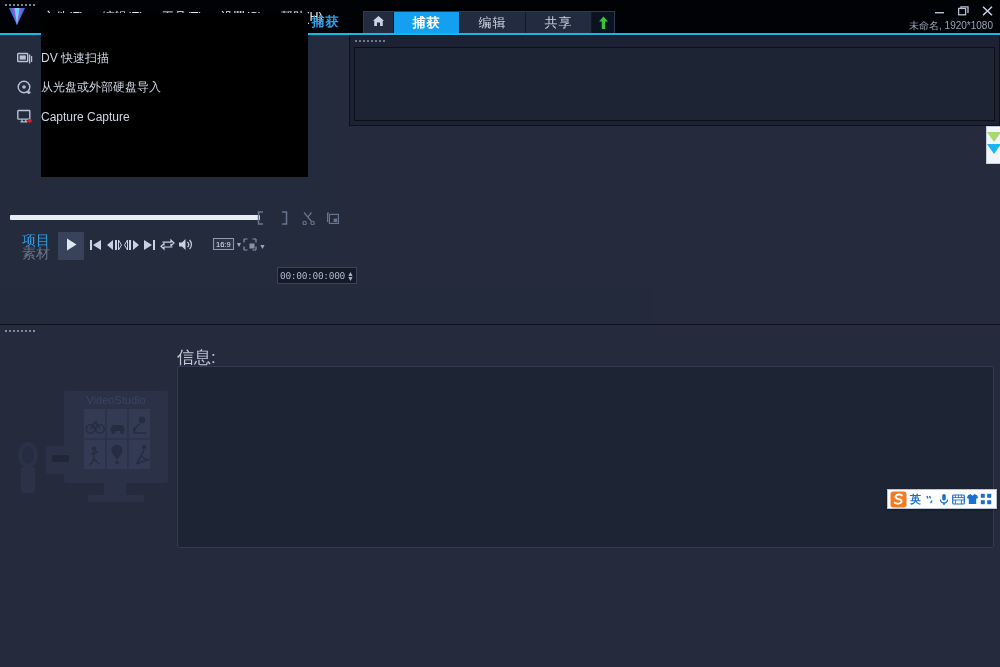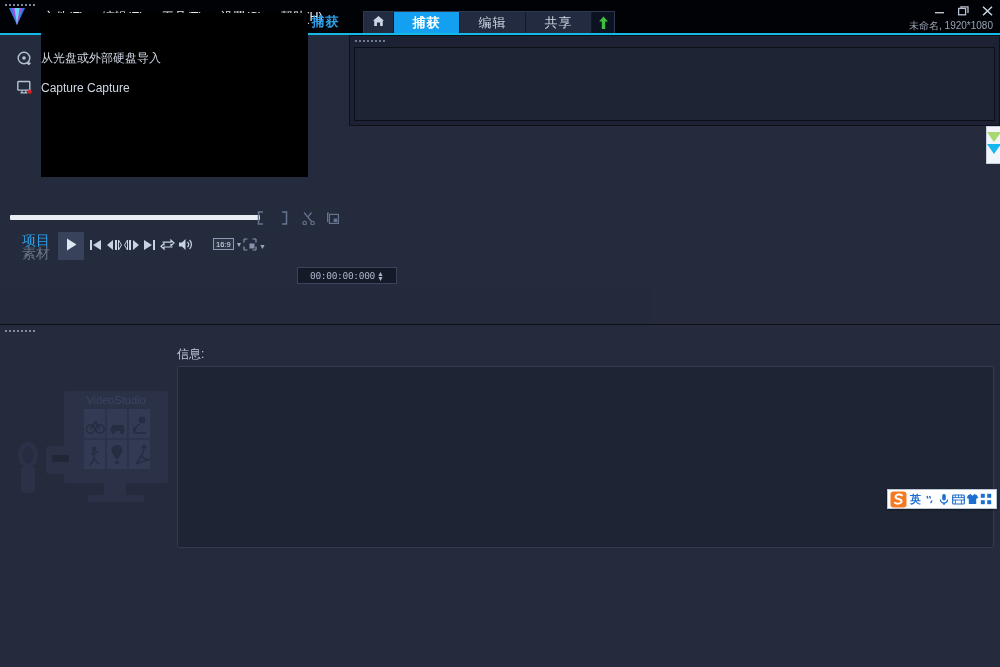--- a/index.html
+++ b/index.html
@@ -224,23 +224,22 @@
     cursor: pointer;
   }
 
   
   .timecode {
     position: absolute;
     left: 277px; top: 35px;
     display: flex; align-items: center;
     background: #141a28;
     border: 1px solid #39445c;
-    padding: 1px 12px;
+    padding: 1px 2px;
     height: 17px;
-    margin-left: 20px;
   }
   .timecode span.tc {
     font-family: "DejaVu Sans Mono", "Liberation Mono", monospace;
     font-size: 9.5px;
     color: #aab4c6;
     letter-spacing: -0.3px;
     line-height: 13px;
   }
   .spin {
     display: flex; flex-direction: column;
@@ -331,21 +330,21 @@
     left: 4px; top: 4px;
     width: 32px; height: 4px;
     background-image: radial-gradient(circle, #7e8a9e 0.8px, transparent 1px);
     background-size: 4px 4px;
     background-repeat: repeat-x;
   }
   .info-label {
     position: absolute;
     left: 177px; top: 21px;
     color: #c2cad8;
-    font-size: 12px;
+    font-size: 17px;
   }
   .info-box {
     position: absolute;
     left: 177px; top: 41px;
     width: 817px; height: 182px;
     background: #1d2433;
     border: 1px solid #323b52;
     border-radius: 2px;
   }
 
@@ -588,20 +587,31 @@
   </div>
 
   <div id="capture-panel">
     <div class="grip"></div>
 
     <div class="capture-title">捕获</div>
 
     <div class="cap-list">
 
 
+      <div class="cap-item">
+        <span class="cap-ico">
+          <svg width="16" height="14" viewBox="0 0 16 14">
+            <rect x="0.7" y="1.5" width="10" height="8" rx="0.6" fill="none" stroke="#b6c1d3" stroke-width="1.4"></rect>
+            <rect x="2.6" y="3.4" width="6.2" height="4.2" fill="#b6c1d3"></rect>
+            <path d="M12.6 2.5 L12.6 11.5" stroke="#b6c1d3" stroke-width="1.4"></path>
+            <path d="M14.6 4 L14.6 10" stroke="#b6c1d3" stroke-width="1.2"></path>
+          </svg>
+        </span>
+        <span class="cap-label">DV 快速扫描</span>
+      </div>
 
       <div class="cap-item">
         <span class="cap-ico">
           <svg width="16" height="15" viewBox="0 0 16 15">
             <circle cx="7" cy="7" r="5.8" fill="none" stroke="#b6c1d3" stroke-width="1.4"></circle>
             <circle cx="7" cy="7" r="1.8" fill="#b6c1d3"></circle>
             <path d="M11.8 9.5 L11.8 13.6 M11.8 13.6 L10.1 11.9 M11.8 13.6 L13.5 11.9" stroke="#b6c1d3" stroke-width="1.3" fill="none"></path>
           </svg>
         </span>
         <span class="cap-label">从光盘或外部硬盘导入</span>

